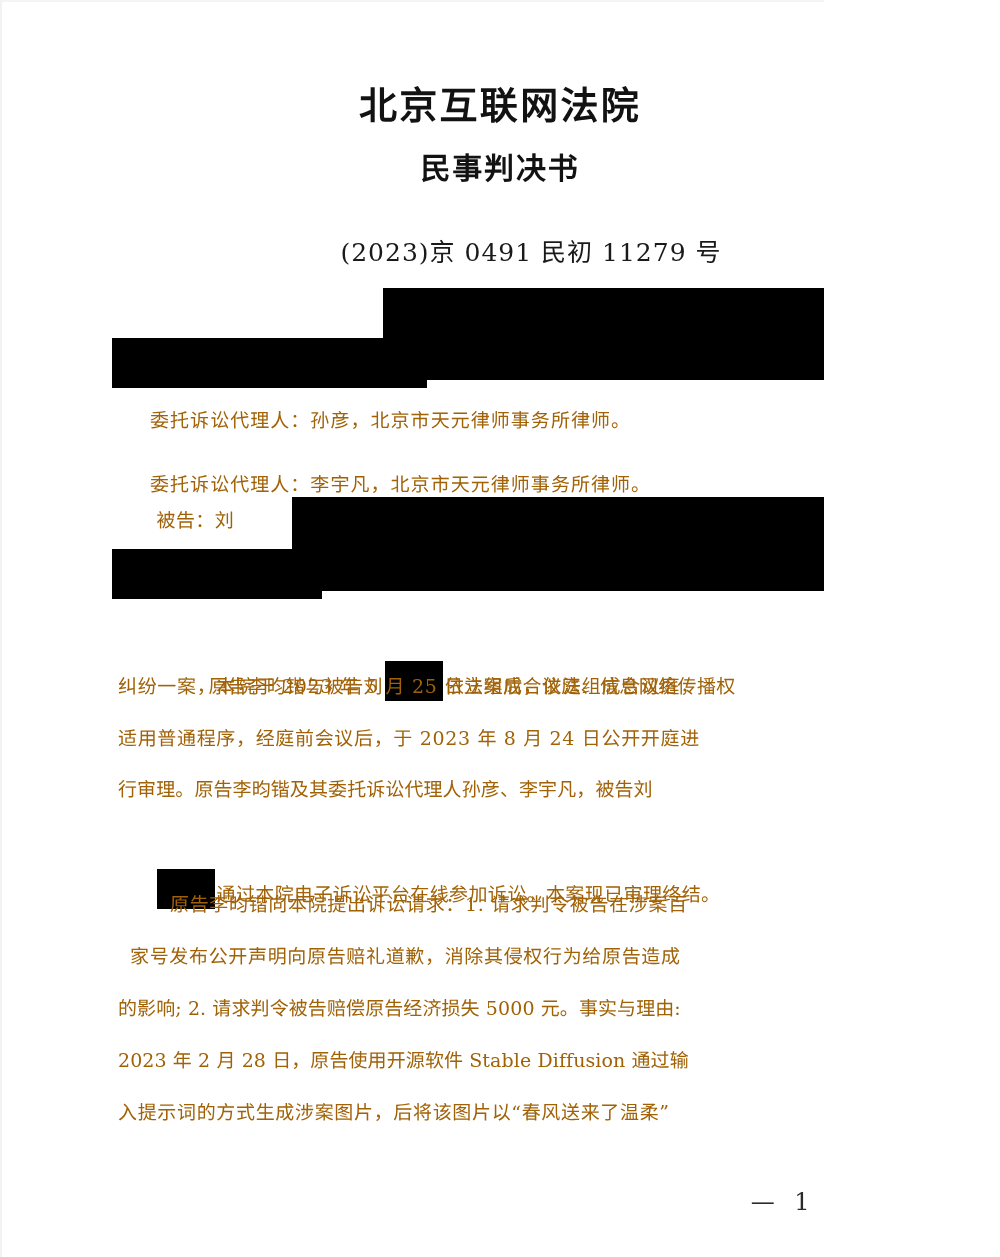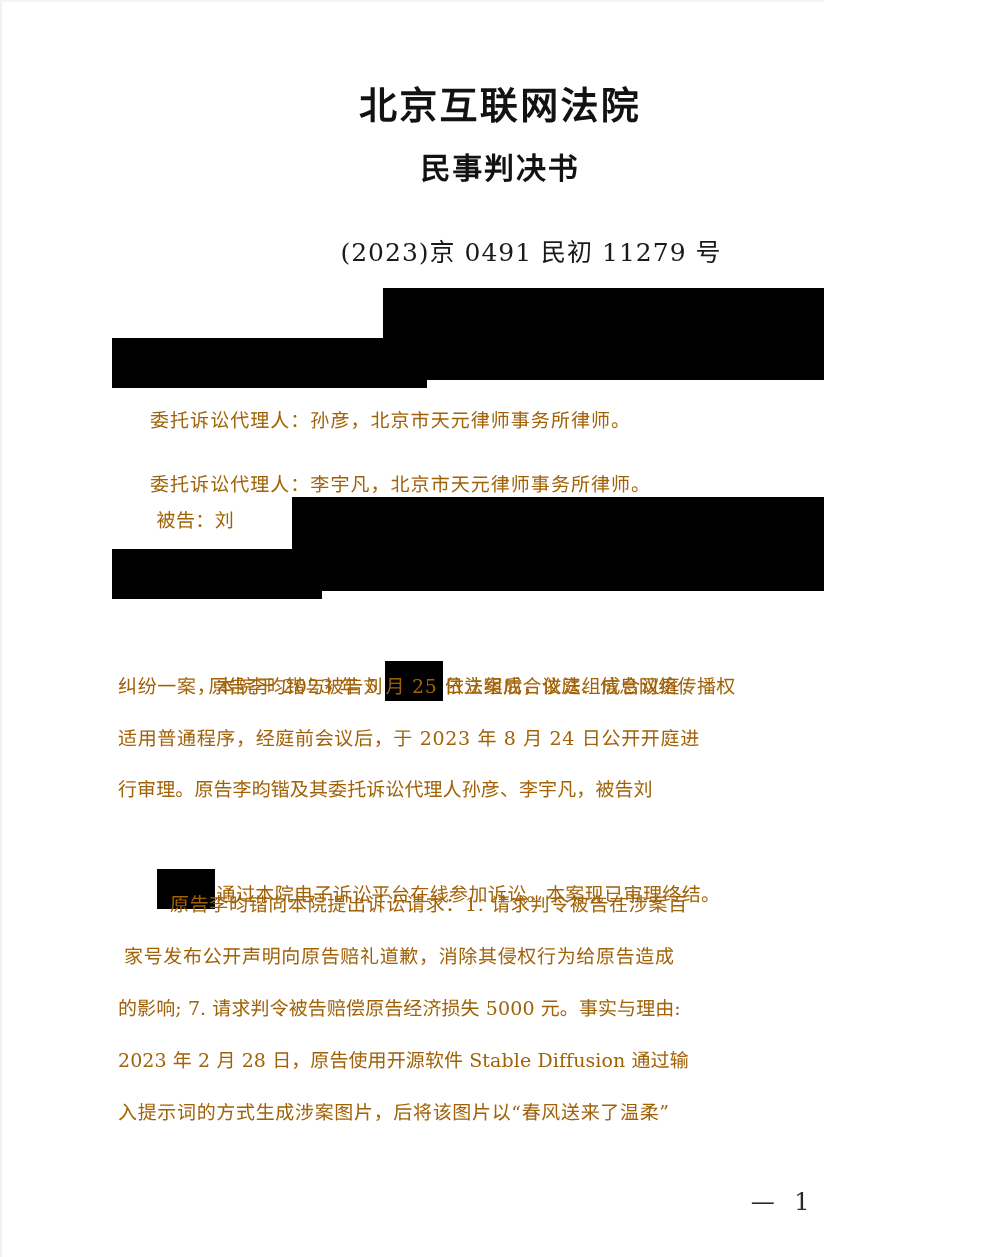--- a/index.html
+++ b/index.html
@@ -160,23 +160,23 @@
     <div class="line justify2" style="position:absolute; left:0px; top:426px; width:790px;">适用普通程序，经庭前会议后，于 2023 年 8 月 24 日公开开庭进</div>
 
     <div class="line tight" style="position:absolute; left:0px; top:478px; width:790px;font-family:Liberation Serif, serif;">行审理。原告李昀锴及其委托诉讼代理人孙彦、李宇凡，被告刘</div>
 
     <div class="line" style="position:absolute; left:0px; top:530px; width:790px;">
       <span class="redact-inline" style="width:58px; height:40px; margin:0 2px 0 0; vertical-align:-8px;"></span><span>通过本院电子诉讼平台在线参加诉讼。本案现已审理终结。</span>
     </div>
 
     <div class="line indent justify2" style="position:absolute; left:0px; top:592px; width:790px;">原告李昀锴向本院提出诉讼请求：1. 请求判令被告在涉案百</div>
 
-    <div class="line justify2" style="position:absolute; left:6px; top:644px; width:790px;">家号发布公开声明向原告赔礼道歉，消除其侵权行为给原告造成</div>
+    <div class="line justify2" style="position:absolute; left:12px; top:644px; width:790px;">家号发布公开声明向原告赔礼道歉，消除其侵权行为给原告造成</div>
 
-    <div class="line tight" style="position:absolute; left:0px; top:696px; width:790px;">的影响; 7. 请求判令被告赔偿原告经济损失 5000 元。事实与理由:</div>
+    <div class="line tight" style="position:absolute; left:0px; top:696px; width:790px;">的影响; 2. 请求判令被告赔偿原告经济损失 5000 元。事实与理由:</div>
 
     <div class="line tight" style="position:absolute; left:0px; top:748px; width:790px;">2023 年 2 月 28 日，原告使用开源软件 Stable Diffusion 通过输</div>
 
     <div class="line justify2" style="position:absolute; left:0px; top:800px; width:790px;">入提示词的方式生成涉案图片，后将该图片以“春风送来了温柔”</div>
 
   </div>
 
   <div class="redact" style="left:383px; top:288px; width:548px; height:50px;"></div>
   <div class="redact" style="left:112px; top:338px; width:819px; height:42px;"></div>
   <div class="redact" style="left:112px; top:338px; width:315px; height:50px;"></div>

